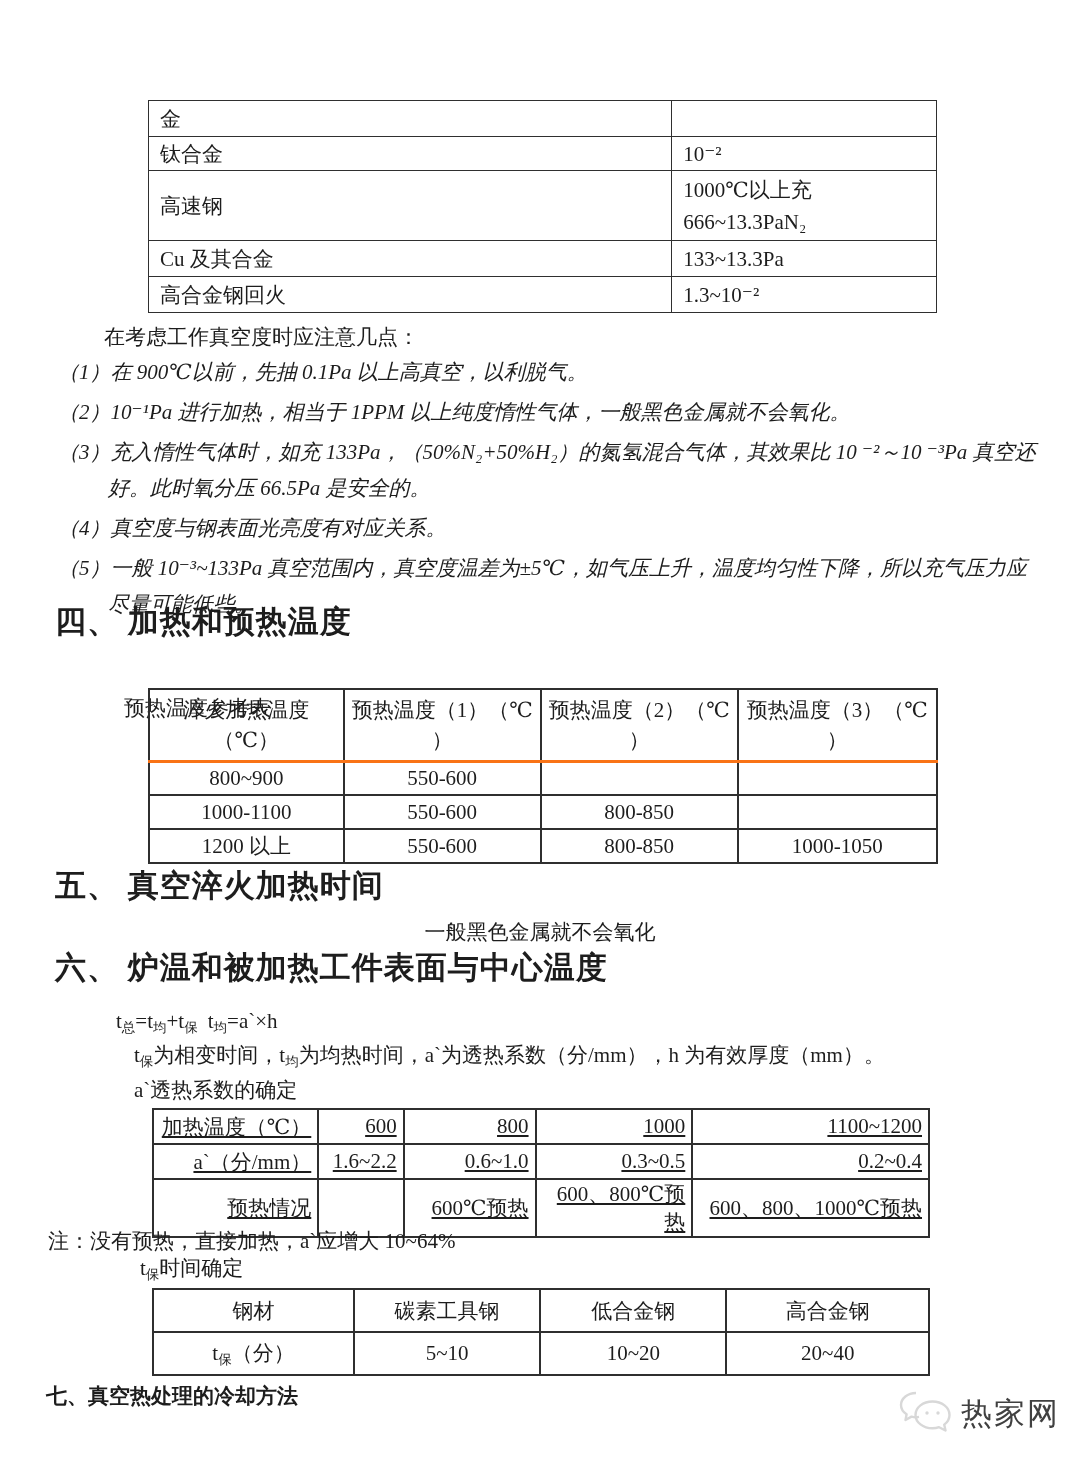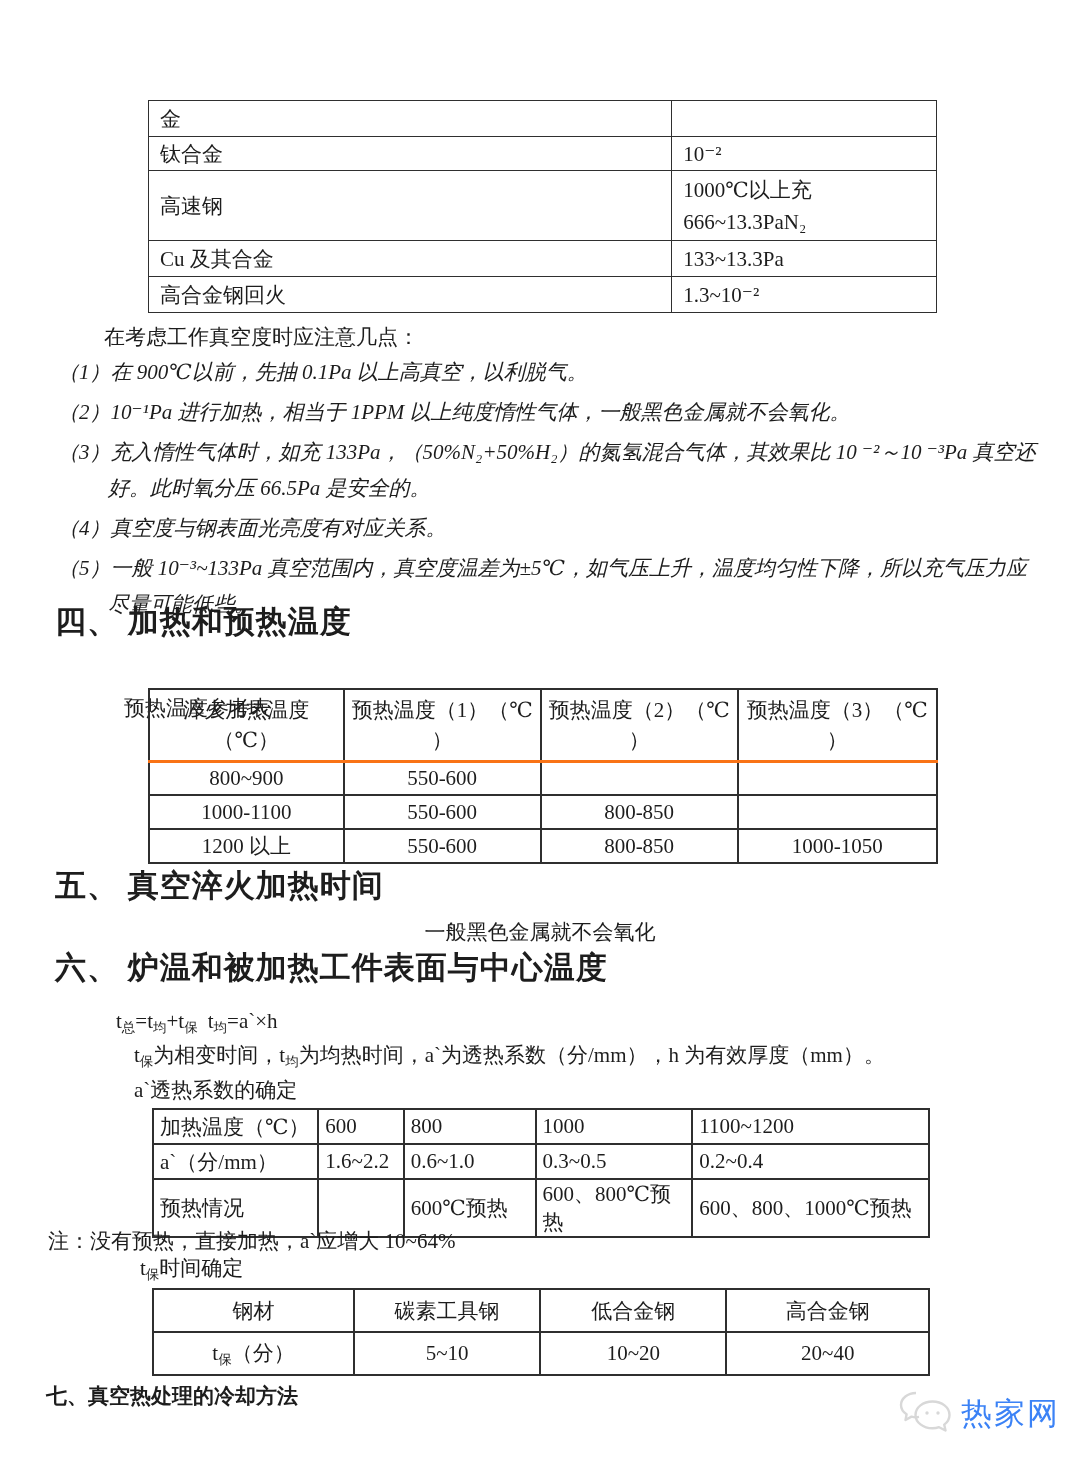--- a/index.html
+++ b/index.html
@@ -33,31 +33,31 @@
 
   .center-cap { position: absolute; left: 0; top: 918px; width: 1080px; text-align: center; }
 
   .formula { position: absolute; left: 116px; top: 1006px; line-height: 30px; }
   .explain { position: absolute; left: 114px; top: 1040px; line-height: 30px; margin-left: 20px; }
   .ss { font-size: 13.5px; vertical-align: -4px; }
   .gap { margin-left: 10px; }
 
   
   .t3 { position: absolute; left: 152px; top: 1108px; width: 778px; }
-  .t3 td { height: 35px; text-align: left; }
+  .t3 td { height: 35px; text-align: right; text-decoration: underline; }
 
   .note { position: absolute; left: 48px; top: 1226px; line-height: 30px; }
 
   
   .t4 { position: absolute; left: 152px; top: 1288px; width: 778px; }
   .t4 td { height: 43px; text-align: center; margin-left: 48px; }
 
   .s7 { position: absolute; left: 46px; top: 1382px; line-height: 28px; font-weight: bold; }
 
-  .watermark { position: absolute; right: 20px; top: 1388px; display: flex; align-items: center; gap: 6px; color: #3b82f6; }
+  .watermark { position: absolute; right: 20px; top: 1388px; display: flex; align-items: center; gap: 6px; color: #404040; }
   .watermark .wm-text { font-size: 31px; letter-spacing: 2px; }
 </style>
 </head>
 <body>
 
 <div class="page">
 
   <table class="t1">
     <colgroup>
         <col style="width:66.4%">

